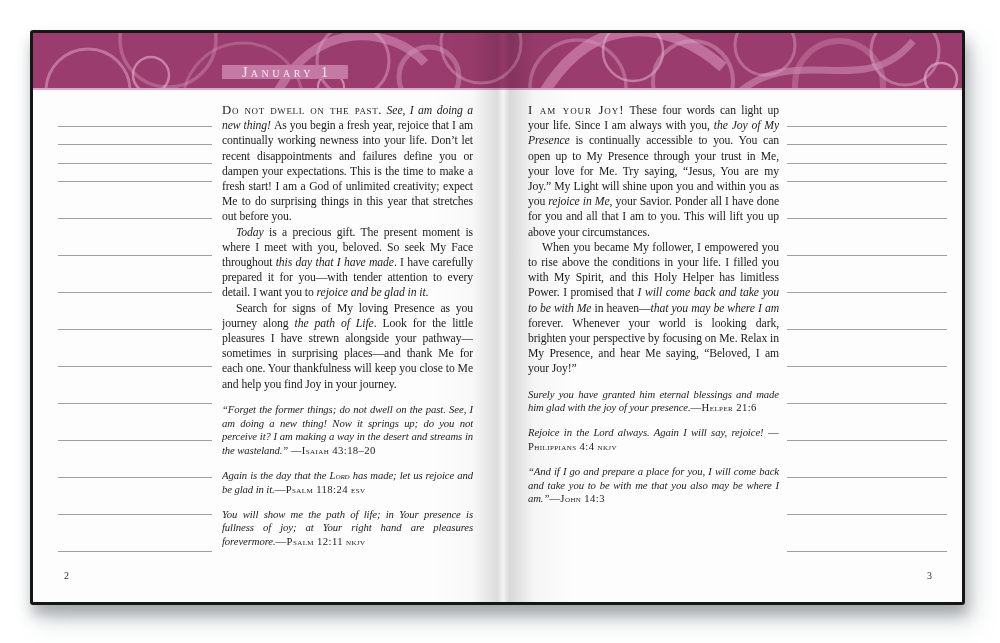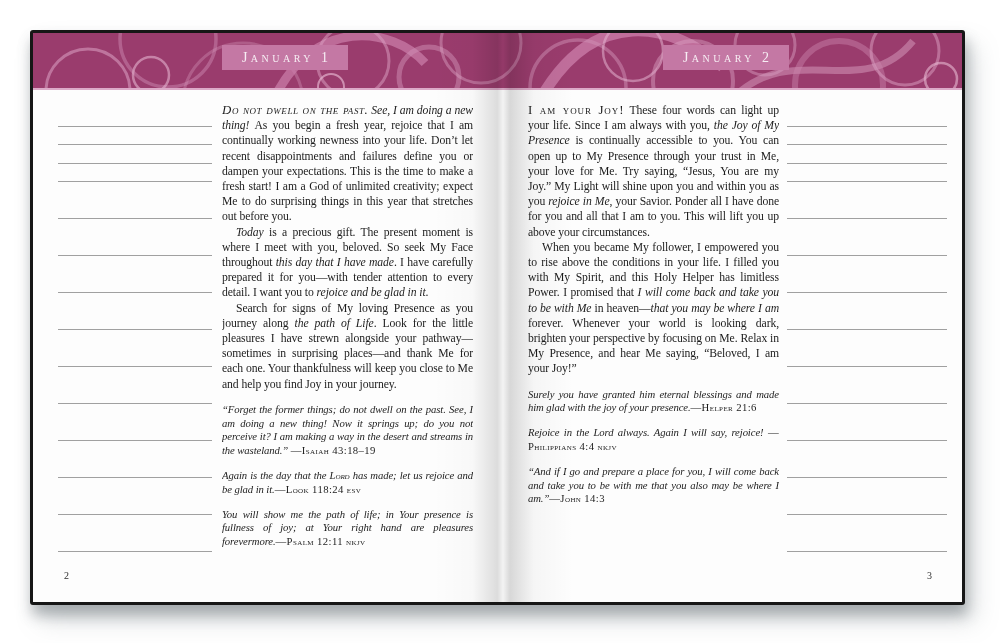--- a/index.html
+++ b/index.html
@@ -16,23 +16,23 @@
     box-shadow:2px 10px 14px rgba(90,100,106,.45), 10px 16px 24px rgba(120,130,136,.25);
   }
   .band{
     position:absolute;left:0;top:0;width:100%;height:55px;
     background:var(--band,#9a3c6d);
     border-bottom:2px solid var(--band_edge,#dcaac8);
     overflow:hidden;
   }
   .band svg{position:absolute;left:0;top:0;}
   .date-label{
-    position:absolute;top:12px;height:25px;width:126px;
+    position:absolute;top:32px;height:14px;width:126px;
     background:var(--label_bg,#c478a4);
-    display:flex;align-items:center;justify-content:center;
+    display:flex;justify-content:center;
   }
   .date-label span{
     color:var(--label_text,#f7eef4);
     font-variant:small-caps;
     font-size:14px;letter-spacing:3.5px;padding-left:3.5px;
   }
   .label-left{left:189px;}
   .label-right{left:630px;}
   .rules{
     position:absolute;top:75px;height:445px;
@@ -50,21 +50,21 @@
   }
   .column-left{left:189px;}
   .column-right{left:495px;}
   p.para{margin:0;}
   p.para.indent{text-indent:14px;}
   p.quote{margin:11px 0 0 0;font-style:italic;font-size:10.7px;line-height:13.8px;}
   .quotes-block{margin-top:4px;}
   .seg-italic{font-style:italic;}
   .seg-normal{font-style:normal;}
   .seg-lead{font-variant:small-caps;letter-spacing:0.9px;font-size:1.1em;}
-  .seg-lead-italic{font-style:italic;font-variant:small-caps;letter-spacing:0.6px;font-size:1.1em;margin-top:28px;}
+  .seg-lead-italic{font-variant:small-caps;letter-spacing:0.6px;font-size:1.1em;margin-top:28px;}
   .seg-sc-italic{font-variant:small-caps;margin-top:45px;}
   .seg-ref{font-style:normal;font-variant:small-caps;letter-spacing:0.4px;}
   .page-number{
     position:absolute;top:537px;font-size:10px;color:#2e2e2e;
   }
   .pn-left{left:31px;}
   .pn-right{left:894px;}
   .spine{
     position:absolute;left:400px;top:0;width:140px;height:100%;
     pointer-events:none;
@@ -103,37 +103,34 @@
           <circle cx="732" cy="12" r="30" stroke="#d08fb5" stroke-width="3" opacity="0.55"></circle>
           <path d="M700,65 C760,5 830,70 880,8" stroke="#d89ec0" stroke-width="7" opacity="0.5"></path>
           <circle cx="806" cy="52" r="44" stroke="#cd84ae" stroke-width="6" opacity="0.45"></circle>
           <circle cx="872" cy="18" r="34" stroke="#dca2c4" stroke-width="3" opacity="0.5"></circle>
           <circle cx="908" cy="46" r="16" stroke="#e8b9d2" stroke-width="2.5" opacity="0.6"></circle>
         </g>
       </svg>
       <div class="date-label label-left">
         <span>January 1</span>
       </div>
-      <div class="date-label label-right">
-        <span>January 2</span>
-      </div>
     </div>
 
     <div class="rules rules-left"></div>
     <div class="rules rules-right"></div>
 
     <div class="column column-left">
       <div>
           <p class="para"><span class="seg-lead-italic">Do not dwell on the past.</span><span class="seg-italic"> See, I am doing a new thing! </span><span class="seg-normal">As you begin a fresh year, rejoice that I am continually working newness into your life. Don’t let recent disappointments and failures define you or dampen your expectations. This is the time to make a fresh start! I am a God of unlimited creativity; expect Me to do surprising things in this year that stretches out before you.</span></p>
           <p class="para indent"><span class="seg-italic">Today</span><span class="seg-normal"> is a precious gift. The present moment is where I meet with you, beloved. So seek My Face throughout </span><span class="seg-italic">this day that I have made</span><span class="seg-normal">. I have carefully prepared it for you—with tender attention to every detail. I want you to </span><span class="seg-italic">rejoice and be glad in it</span><span class="seg-normal">.</span></p>
           <p class="para indent"><span class="seg-normal">Search for signs of My loving Presence as you journey along </span><span class="seg-italic">the path of Life</span><span class="seg-normal">. Look for the little pleasures I have strewn alongside your pathway—sometimes in surprising places—and thank Me for each one. Your thankfulness will keep you close to Me and help you find Joy in your journey.</span></p>
         </div>
       <div class="quotes-block">
-          <p class="quote"><span class="seg-italic">“Forget the former things; do not dwell on the past. See, I am doing a new thing! Now it springs up; do you not perceive it? I am making a way in the desert and streams in the wasteland.” </span><span class="seg-ref">—Isaiah 43:18–19</span></p>
-          <p class="quote"><span class="seg-italic">Again is the day that the </span><span class="seg-sc-italic">Lord</span><span class="seg-italic"> has made; let us rejoice and be glad in it.</span><span class="seg-ref">—Look 118:24 esv</span></p>
+          <p class="quote"><span class="seg-italic">“Forget the former things; do not dwell on the past. See, I am doing a new thing! Now it springs up; do you not perceive it? I am making a way in the desert and streams in the wasteland.” </span><span class="seg-ref">—Isaiah 43:18–20</span></p>
+          <p class="quote"><span class="seg-italic">Again is the day that the </span><span class="seg-sc-italic">Lord</span><span class="seg-italic"> has made; let us rejoice and be glad in it.</span><span class="seg-ref">—Psalm 118:24 esv</span></p>
           <p class="quote"><span class="seg-italic">You will show me the path of life; in Your presence is fullness of joy; at Your right hand are pleasures forevermore.</span><span class="seg-ref">—Psalm 12:11 nkjv</span></p>
         </div>
     </div>
 
     <div class="column column-right">
       <div>
           <p class="para"><span class="seg-lead">I am your Joy!</span><span class="seg-normal"> These four words can light up your life. Since I am always with you, </span><span class="seg-italic">the Joy of My Presence</span><span class="seg-normal"> is continually accessible to you. You can open up to My Presence through your trust in Me, your love for Me. Try saying, “Jesus, You are my Joy.” My Light will shine upon you and within you as you </span><span class="seg-italic">rejoice in Me</span><span class="seg-normal">, your Savior. Ponder all I have done for you and all that I am to you. This will lift you up above your circumstances.</span></p>
           <p class="para indent"><span class="seg-normal">When you became My follower, I empowered you to rise above the conditions in your life. I filled you with My Spirit, and this Holy Helper has limitless Power. I promised that </span><span class="seg-italic">I will come back and take you to be with Me</span><span class="seg-normal"> in heaven—</span><span class="seg-italic">that you may be where I am</span><span class="seg-normal"> forever. Whenever your world is looking dark, brighten your perspective by focusing on Me. Relax in My Presence, and hear Me saying, “Beloved, I am your Joy!”</span></p>
         </div>
       <div class="quotes-block">

